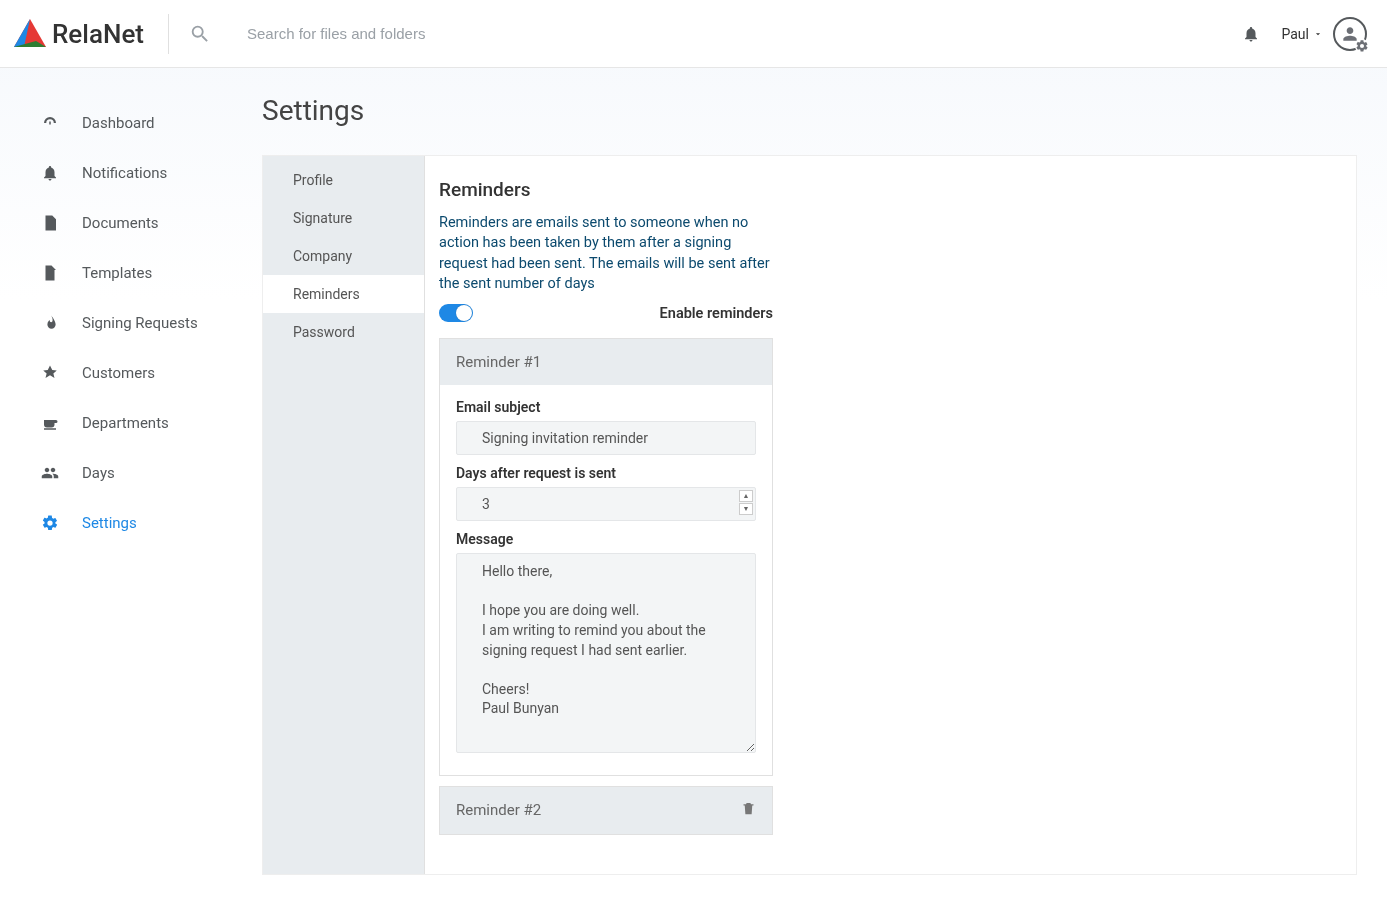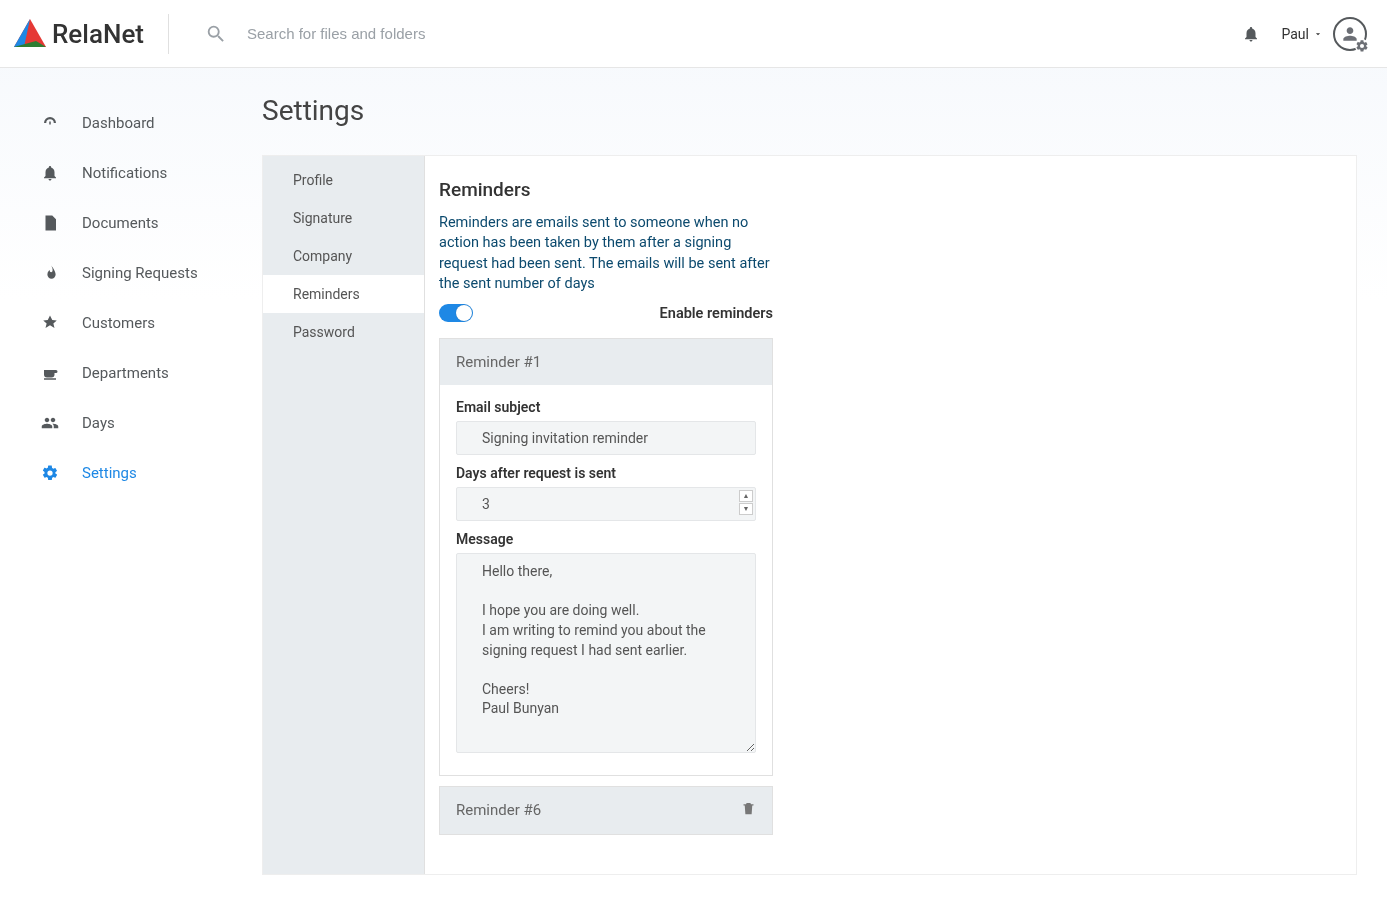--- a/index.html
+++ b/index.html
@@ -19,34 +19,34 @@
     border-bottom: 1px solid #e6e6e6;
     display: flex;
     align-items: center;
     padding: 0 20px 0 14px;
   }
   .logo {
     display: flex;
     align-items: center;
     gap: 6px;
     padding-right: 24px;
-    margin-right: 28px;
+    margin-right: 12px;
     border-right: 1px solid #e0e0e0;
     height: 40px;
   }
   .logo-text {
     font-size: 26px;
     font-weight: 500;
     color: #333;
   }
   .search-wrap {
     display: flex;
     align-items: center;
     flex: 1;
-    gap: 20px;
+    gap: 36px;
     padding-left: 8px;
   }
   .search-icon { color: #9aa0a6; }
   .search-input {
     border: none;
     outline: none;
     font-size: 15px;
     color: #666;
     width: 400px;
     background: transparent;
@@ -314,20 +314,28 @@
         <span class="icon">
           <svg width="18" height="18" viewBox="0 0 24 24">
             <path d="M6 2h9l5 5v15H6zM8 6h6M8 10h8M8 14h8M8 18h5"></path>
           </svg>
         </span>
         <span>Documents</span>
       </div>
       <div class="side-item">
         <span class="icon">
           <svg width="18" height="18" viewBox="0 0 24 24">
+            <path d="M14 2H6v20h12V8zM14 2v6h6"></path>
+          </svg>
+        </span>
+        <span>Templates</span>
+      </div>
+      <div class="side-item">
+        <span class="icon">
+          <svg width="18" height="18" viewBox="0 0 24 24">
             <path d="M13.5 2s2 3 2 6c0 2-1 3-2 3s-2-1-2-3c0 0-3 2-3 6a5.5 5.5 0 0011 0c0-5-6-12-6-12z"></path>
           </svg>
         </span>
         <span>Signing Requests</span>
       </div>
       <div class="side-item">
         <span class="icon">
           <svg width="18" height="18" viewBox="0 0 24 24">
             <path d="M12 2l3 6 6 .5-4.5 4 1.5 6L12 15l-6 3.5L7.5 12.5 3 8.5 9 8z"></path>
           </svg>
@@ -404,21 +412,21 @@
 
 I hope you are doing well.
 I am writing to remind you about the signing request I had sent earlier.
 
 Cheers!
 Paul Bunyan</textarea>
     </div>
             </div>
             <div class="reminder-card">
               <div class="reminder-header">
-                <span>Reminder #6</span>
+                <span>Reminder #2</span>
                 <span class="trash-icon"><svg width="15" height="15" viewBox="0 0 24 24" fill="currentColor">
                     <path d="M6 7h12l-1 14H7L6 7zm3-4h6l1 2H8l1-2zM4 5h16v2H4z"></path>
                   </svg></span>
               </div>
             </div>
           </div>
       </div>
     </div>
   </div>
 </div>

